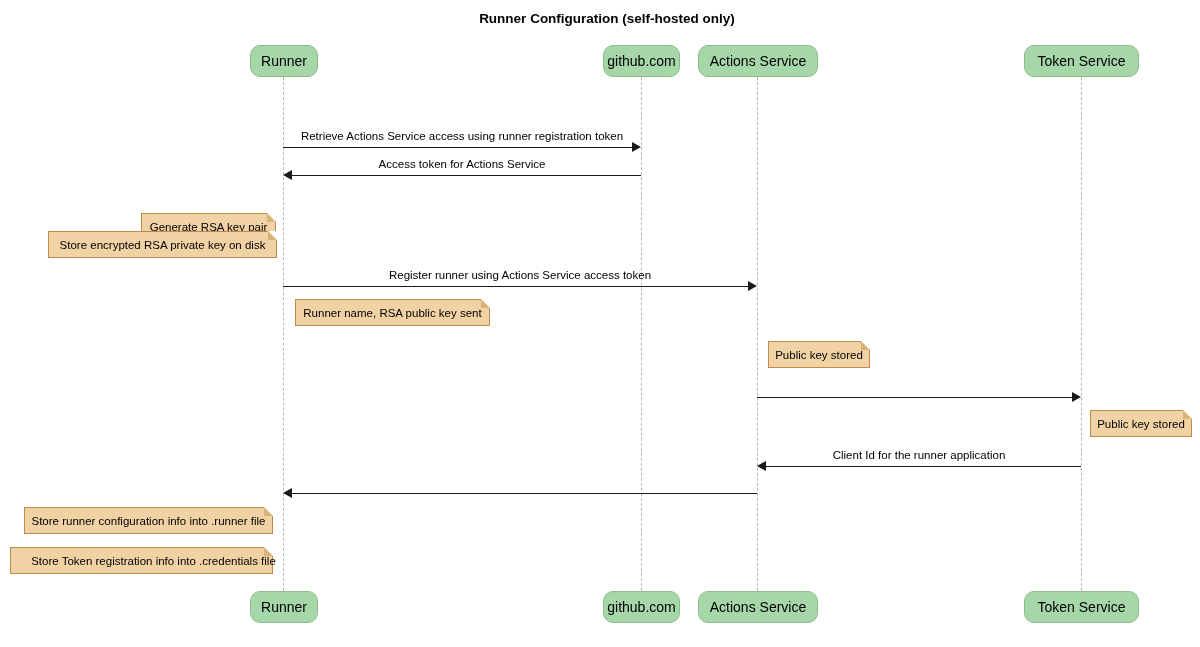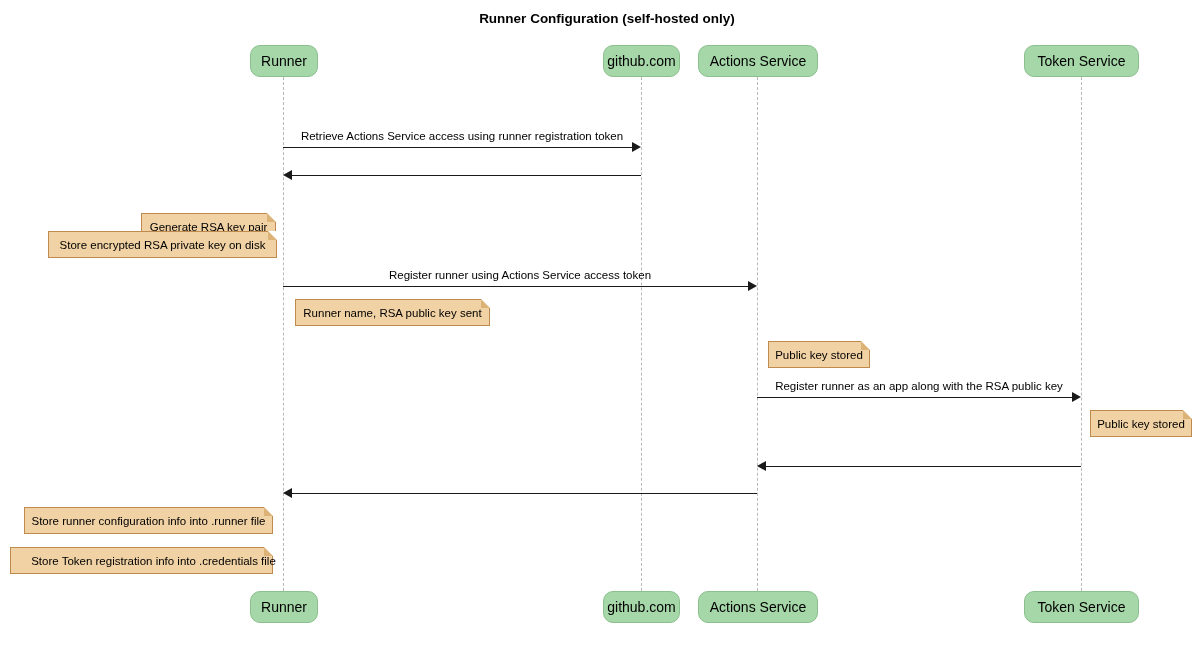--- a/index.html
+++ b/index.html
@@ -84,30 +84,31 @@
   <div class="note" style="left:295px;top:299px;width:195px;">Runner name, RSA public key sent</div>
   <div class="note" style="left:768px;top:341px;width:102px;">Public key stored</div>
   <div class="note" style="left:1090px;top:410px;width:102px;">Public key stored</div>
   <div class="note" style="left:24px;top:507px;width:249px;">Store runner configuration info into .runner file</div>
   <div class="note" style="left:10px;top:547px;width:263px;padding-left:24px;">Store Token registration info into .credentials file</div>
 
   <div class="msg-label" style="left:283px;top:130px;width:358px;">Retrieve Actions Service access using runner registration token</div>
   <div class="msg-line" style="left:283px;top:147px;width:349px;"></div>
   <div class="arrowhead right" style="left:632px;top:142px;"></div>
 
+  <div class="msg-label" style="left:283px;top:158px;width:358px;">Access token for Actions Service</div>
   <div class="msg-line" style="left:292px;top:175px;width:349px;"></div>
   <div class="arrowhead left" style="left:283px;top:170px;"></div>
 
   <div class="msg-label" style="left:283px;top:269px;width:474px;">Register runner using Actions Service access token</div>
   <div class="msg-line" style="left:283px;top:286px;width:465px;"></div>
   <div class="arrowhead right" style="left:748px;top:281px;"></div>
 
-  <div class="msg-label" style="left:757px;top:380px;width:324px;">Register runner as an app along with the RSA public key</div>
   <div class="msg-line" style="left:757px;top:397px;width:315px;"></div>
   <div class="arrowhead right" style="left:1072px;top:392px;"></div>
 
+  <div class="msg-label" style="left:757px;top:449px;width:324px;">Client Id for the runner application</div>
   <div class="msg-line" style="left:766px;top:466px;width:315px;"></div>
   <div class="arrowhead left" style="left:757px;top:461px;"></div>
 
   <div class="msg-line" style="left:292px;top:493px;width:465px;"></div>
   <div class="arrowhead left" style="left:283px;top:488px;"></div>
 
 </div>
 
 </body></html>

